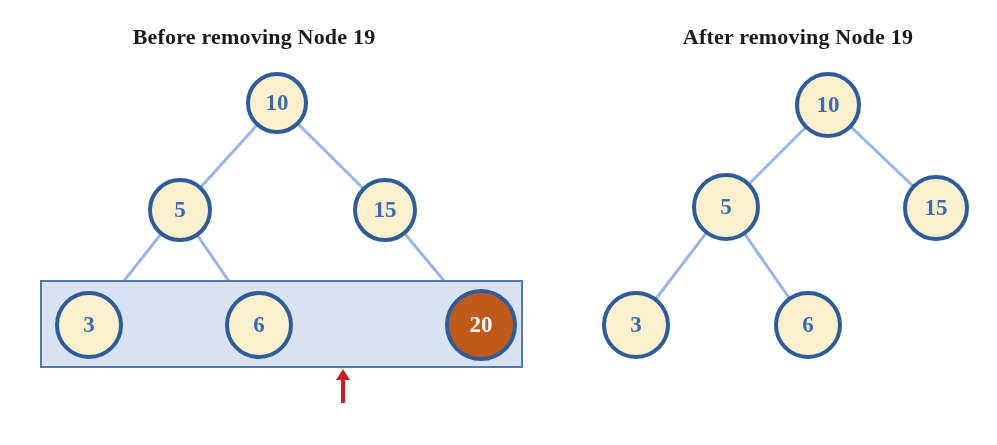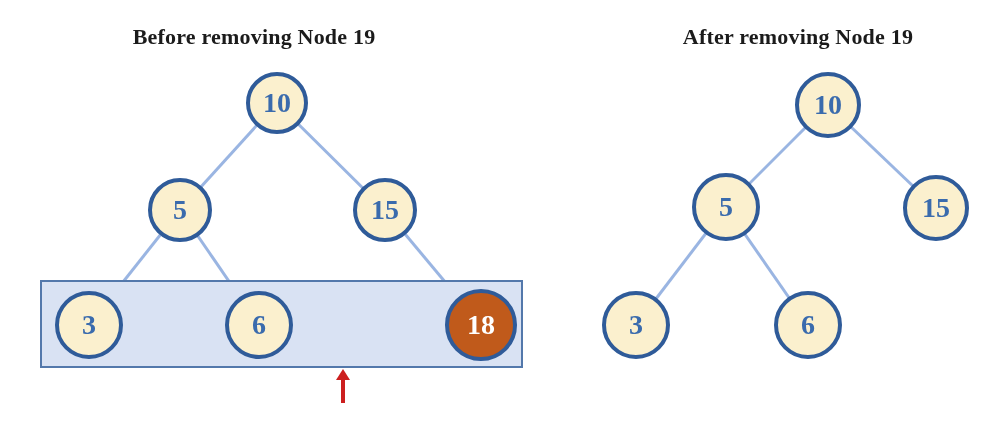--- a/index.html
+++ b/index.html
@@ -21,21 +21,21 @@
     position:absolute;left:40px;top:262px;width:483px;height:88px;
     background:var(--band_fill,#D9E2F3);
     border:2px solid var(--band_border,#5378AB);
     box-sizing:border-box;
   }
   .node{
     position:absolute;box-sizing:border-box;border-radius:50%;
     background:var(--node_fill,#FBF0CE);
     border:4px solid var(--node_border,#2F5B99);
     display:flex;align-items:center;justify-content:center;
-    font-weight:bold;font-size:28px;color:var(--node_text,#3A6BAD);
+    font-weight:bold;font-size:23px;color:var(--node_text,#3A6BAD);
   }
   .node.removed{
     background:var(--removed_fill,#C05A1B);
     color:var(--removed_text,#ffffff);
   }
   .leaf-arrow{position:absolute;left:333px;top:351px;width:20px;height:36px;}
   .leaf-arrow line{stroke:var(--arrow_color,#CC1F1F);stroke-width:4;}
   .leaf-arrow polygon{fill:var(--arrow_color,#CC1F1F);}
   .leaf-label{
     position:absolute;left:258px;top:386px;
@@ -76,21 +76,21 @@
   <div class="node" style="left:353px;top:160px;width:64px;height:64px;">
       <span>15</span>
     </div>
   <div class="node" style="left:55px;top:273px;width:68px;height:68px;">
       <span>3</span>
     </div>
   <div class="node" style="left:225px;top:273px;width:68px;height:68px;">
       <span>6</span>
     </div>
   <div class="node removed" style="left:445px;top:271px;width:72px;height:72px;">
-      <span>18</span>
+      <span>20</span>
     </div>
 
   <div class="node" style="left:795px;top:54px;width:66px;height:66px;">
       <span>10</span>
     </div>
   <div class="node" style="left:692px;top:155px;width:68px;height:68px;">
       <span>5</span>
     </div>
   <div class="node" style="left:903px;top:157px;width:66px;height:66px;">
       <span>15</span>

